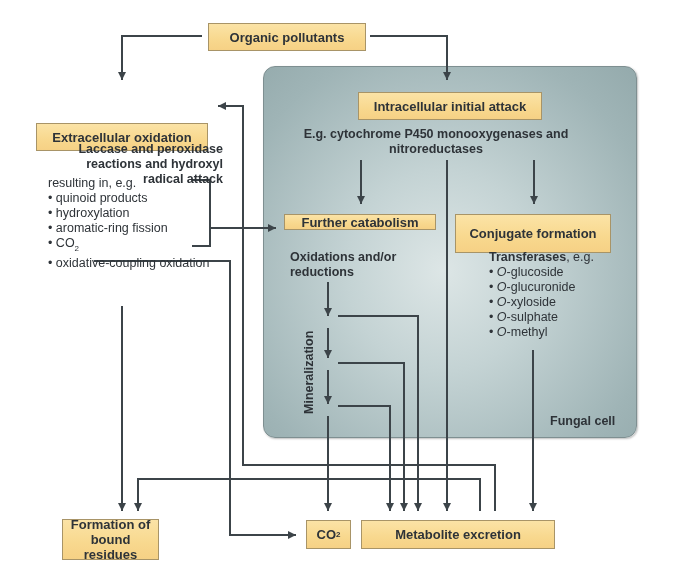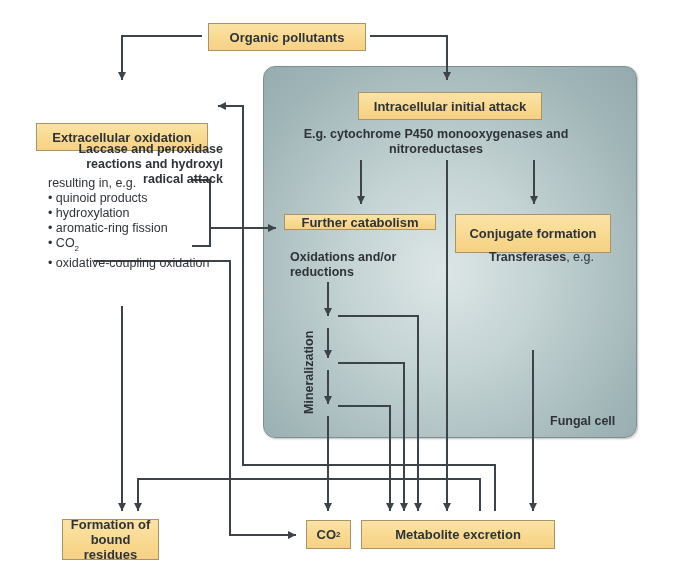--- a/index.html
+++ b/index.html
@@ -86,20 +86,27 @@
 <div class="box" style="left:358px;top:92px;width:184px;height:28px;">Intracellular initial attack</div>
 <div class="txt b" style="left:278px;top:127px;width:316px;text-align:center;">E.g. cytochrome P450 monooxygenases and nitroreductases</div>
 
 <div class="box" style="left:284px;top:214px;width:152px;height:16px;">Further catabolism</div>
 <div class="txt b" style="left:290px;top:250px;width:140px;">Oxidations and/or reductions</div>
 <div class="vert" style="left:302px;top:414px;">Mineralization</div>
 
 <div class="box" style="left:455px;top:214px;width:156px;height:39px;">Conjugate formation</div>
 <div class="txt" style="left:480px;top:250px;width:150px;margin-left:9px;">
   <div><span class="b">Transferases</span><span>, e.g.</span></div>
+  <ul>
+    <li><span class="it">O</span><span>-glucoside</span></li>
+    <li><span class="it">O</span><span>-glucuronide</span></li>
+    <li><span class="it">O</span><span>-xyloside</span></li>
+    <li><span class="it">O</span><span>-sulphate</span></li>
+    <li><span class="it">O</span><span>-methyl</span></li>
+  </ul>
 </div>
 
 <div class="txt b" style="left:550px;top:414px;">Fungal cell</div>
 
 <div class="box" style="left:62px;top:519px;width:97px;height:41px;">Formation of bound residues</div>
 <div class="box" style="left:306px;top:520px;width:45px;height:29px;">
     <span>CO</span>
     <sub>2</sub>
   </div>
 <div class="box" style="left:361px;top:520px;width:194px;height:29px;">Metabolite excretion</div>

